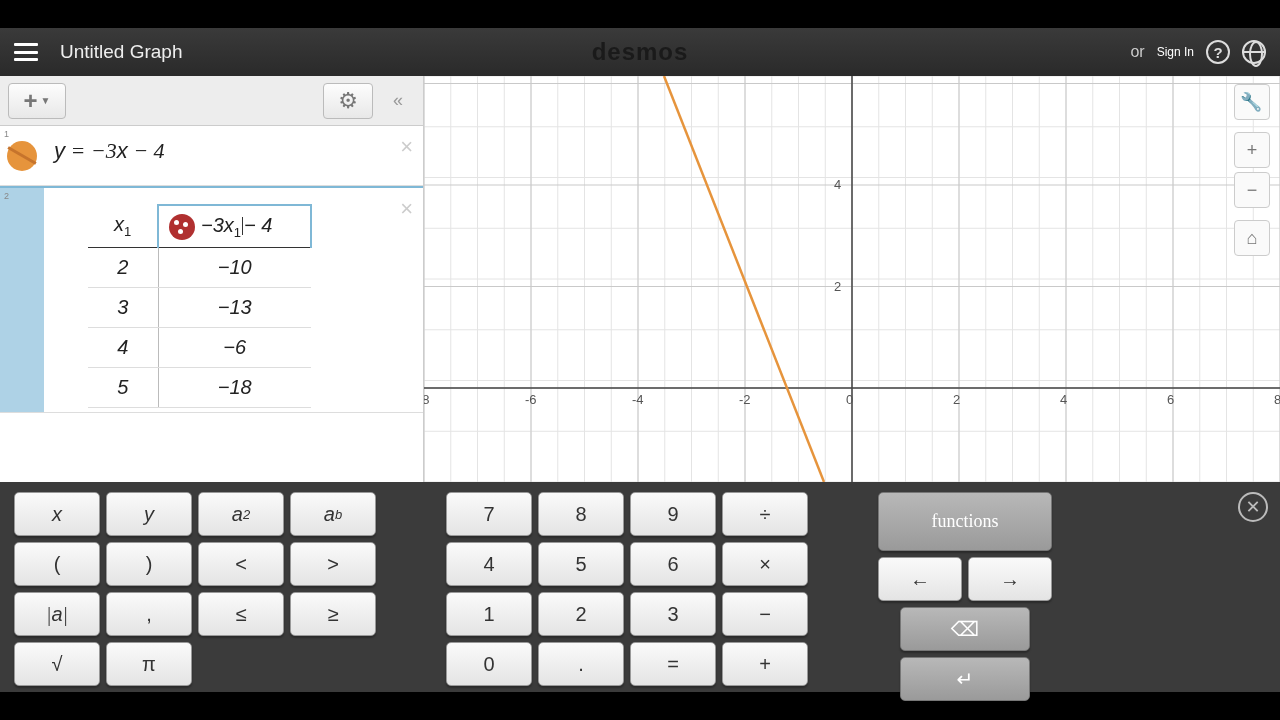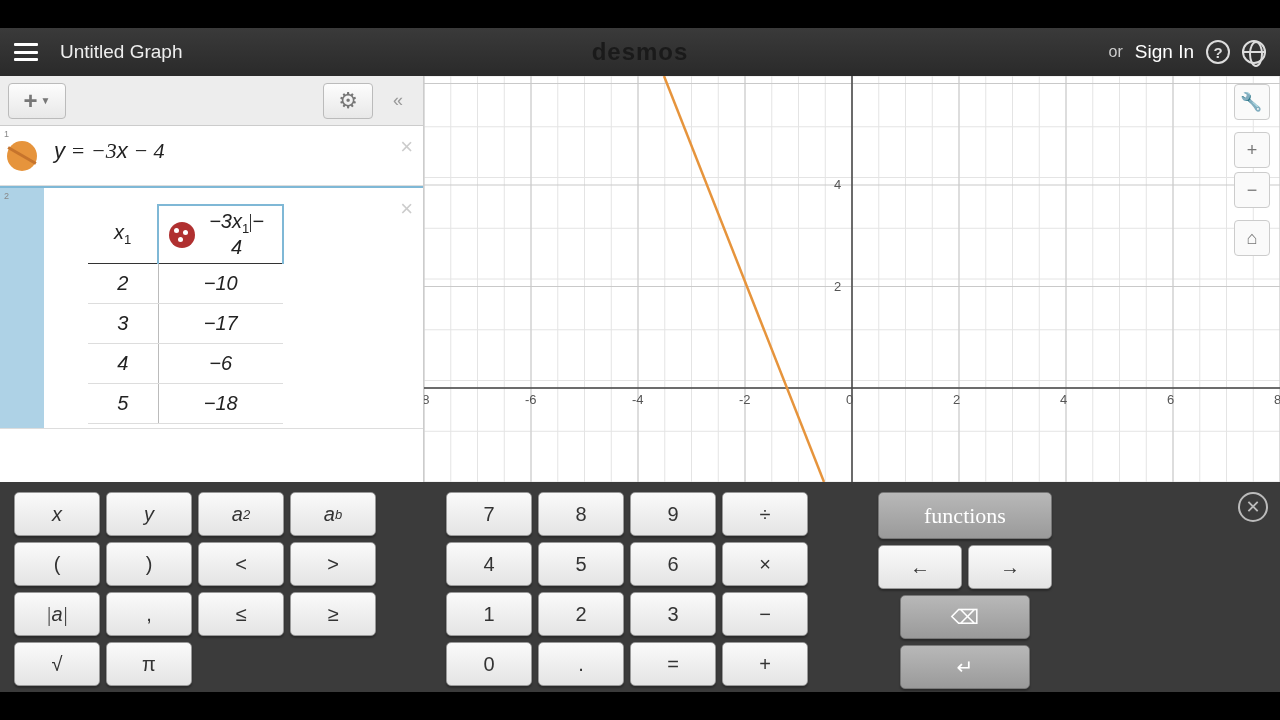--- a/index.html
+++ b/index.html
@@ -8,21 +8,21 @@
 .app { height:664px; display:flex; flex-direction:column; }
 .header { height:48px; background:linear-gradient(#3a3a3a,#2a2a2a); display:flex; align-items:center; padding:16px 14px; color:#fff; position:relative; }
 .hamburger { width:24px; height:18px; position:relative; cursor:pointer; margin-right:22px; }
 .hamburger span { position:absolute; left:0; width:24px; height:3px; background:#fff; border-radius:1px; }
 .hamburger span:nth-child(1){top:0;} .hamburger span:nth-child(2){top:7.5px;} .hamburger span:nth-child(3){top:15px;}
 .title { font-size:19px; color:#eee; }
 .logo { position:absolute; left:50%; transform:translateX(-50%); font-size:24px; font-weight:bold; color:#1a1a1a; letter-spacing:1px; }
 .header-right { margin-left:auto; display:flex; align-items:center; gap:12px; }
 .btn-create { background:#2e9e3a; color:#fff; border:none; padding:8px 14px; border-radius:4px; font-size:15px; cursor:pointer; }
 .or-text { color:#ccc; font-size:16px; }
-.signin { color:#fff; font-size:19px; cursor:pointer; }
+.signin { color:#fff; font-size:12px; cursor:pointer; }
 .circle-icon { width:24px; height:24px; border:2.5px solid #ddd; border-radius:50%; display:flex; align-items:center; justify-content:center; color:#ddd; font-weight:bold; font-size:15px; cursor:pointer; }
 .lang-icon { position:relative; }
 .lang-icon::before { content:""; position:absolute; width:24px; height:2px; background:#ddd; top:9px; left:-2.5px; }
 .lang-icon::after { content:""; position:absolute; width:10px; height:22px; border:2px solid #ddd; border-radius:50%; top:-1px; left:5px; }
 .main { flex:1; display:flex; position:relative; background:#fff; overflow:hidden; }
 .sidebar { width:424px; display:flex; flex-direction:column; border-right:1px solid #ccc; }
 .sidebar-top { height:50px; background:#ededed; border-bottom:1px solid #ccc; display:flex; align-items:center; padding:0 8px; gap:8px; }
 .tool-btn { background:linear-gradient(#fdfdfd,#e8e8e8); border:1px solid #bbb; border-radius:4px; height:36px; display:flex; align-items:center; justify-content:center; cursor:pointer; color:#777; }
 .add-btn { width:58px; font-size:24px; font-weight:bold; }
 .add-btn .caret { font-size:10px; margin-left:3px; }
@@ -39,42 +39,42 @@
 .expr-body { flex:1; padding:12px 10px; font-family:'Times New Roman',serif; font-size:22px; color:#222; font-style:italic; position:relative; }
 .close-x { position:absolute; top:8px; right:10px; font-size:22px; color:#ccc; cursor:pointer; font-style:normal; }
 .expr-row.sel { border-top:2px solid #7fb8d6; }
 .expr-row.sel .expr-num { background:#aed2e6; }
 .table-wrap { padding:8px 0 0 40px; }
 table.dtable { border-collapse:collapse; font-family:'Times New Roman',serif; font-size:20px; }
 .dtable th,.dtable td { padding:8px 20px; text-align:center; font-weight:normal; font-style:italic; }
 .dtable thead th { border-bottom:1.5px solid #333; }
 .dtable td { border-bottom:1px solid #ddd; }
 .dtable .col1 { border-right:1px solid #bbb; width:70px; }
-.dtable .col2 { width:125px;margin-left:11px; }
+.dtable .col2 { width:153px;margin-left:11px; }
 .hdr-cell { border:2px solid #7fb8d6; padding:4px 10px !important; }
 .hdr-inner { display:flex; align-items:center; gap:6px; }
 .dot-swatch { width:26px; height:26px; border-radius:50%; background:#b03030; position:relative; flex-shrink:0; }
 .dot-swatch::before { content:""; position:absolute; width:5px; height:5px; background:#fff; border-radius:50%; top:6px; left:5px; box-shadow:9px 2px 0 #fff, 4px 9px 0 #fff; }
 .cursor-I { display:inline-block; width:1px; height:18px; background:#333; vertical-align:middle; margin:0 1px; }
 .sub { font-size:0.65em; vertical-align:sub; font-style:normal; }
 .graph { flex:1; position:relative; background:#fff; }
 .graph svg { width:100%; height:100%; }
 .graph-tools { position:absolute; top:8px; right:10px; display:flex; flex-direction:column; gap:4px; }
 .gt-btn { width:36px; height:36px; background:#fafafa; border:1px solid #ccc; border-radius:4px; display:flex; align-items:center; justify-content:center; color:#777; font-size:18px; cursor:pointer; }
 .gt-btn.sep { margin-top:8px; }
 .keyboard { height:210px; background:#3b3b3b; padding:10px 14px; display:flex; gap:70px; align-items:flex-start; position:relative; }
 .kgroup { display:grid; gap:6px; }
 .kgroup.g1 { grid-template-columns:repeat(4,86px); grid-template-rows:repeat(4,44px); }
 .kgroup.g2 { grid-template-columns:repeat(4,86px); grid-template-rows:repeat(4,44px); }
 .kgroup.g3 { display:flex; flex-direction:column; gap:6px; }
 .key { background:linear-gradient(#fafafa,#e4e4e4); border:1px solid #999; border-radius:5px; display:flex; align-items:center; justify-content:center; font-size:20px; font-family:'Times New Roman',serif; font-style:italic; color:#333; cursor:pointer; box-shadow:0 2px 2px rgba(0,0,0,0.3); }
 .key.wide2 { grid-column:span 2; }
 .key.roman { font-style:normal; font-family:Arial; }
 .key.dark { background:linear-gradient(#b8b8b8,#9a9a9a); color:#fff; border-color:#777; }
-.key.fn { width:174px; height:47px; font-style:normal; font-size:22px; }
+.key.fn { width:174px; height:59px; font-style:normal; font-size:18px; }
 .g3-row { display:flex; gap:6px; }
 .g3-row .key { width:84px; height:44px; }
 .g3-row.single .key { width:130px; margin-left:22px; }
 .close-kb { position:absolute; right:12px; top:10px; width:30px; height:30px; border:2.5px solid #bbb; border-radius:50%; display:flex; align-items:center; justify-content:center; color:#bbb; font-size:18px; cursor:pointer; }
 .sup { font-size:0.65em; vertical-align:super; font-style:italic; }
 </style>
 </head>
 <body>
 
 <div class="letterbox-top"></div>
@@ -138,21 +138,21 @@
                   </th>
                 </tr>
                   </thead>
                 <tbody id="tbody">
                     <tr>
                       <td class="col1">2</td>
                       <td class="col2">−10</td>
                     </tr>
                     <tr>
                       <td class="col1">3</td>
-                      <td class="col2">−17</td>
+                      <td class="col2">−13</td>
                     </tr>
                     <tr>
                       <td class="col1">4</td>
                       <td class="col2">−6</td>
                     </tr>
                     <tr>
                       <td class="col1">5</td>
                       <td class="col2">−18</td>
                     </tr>
                   </tbody>

